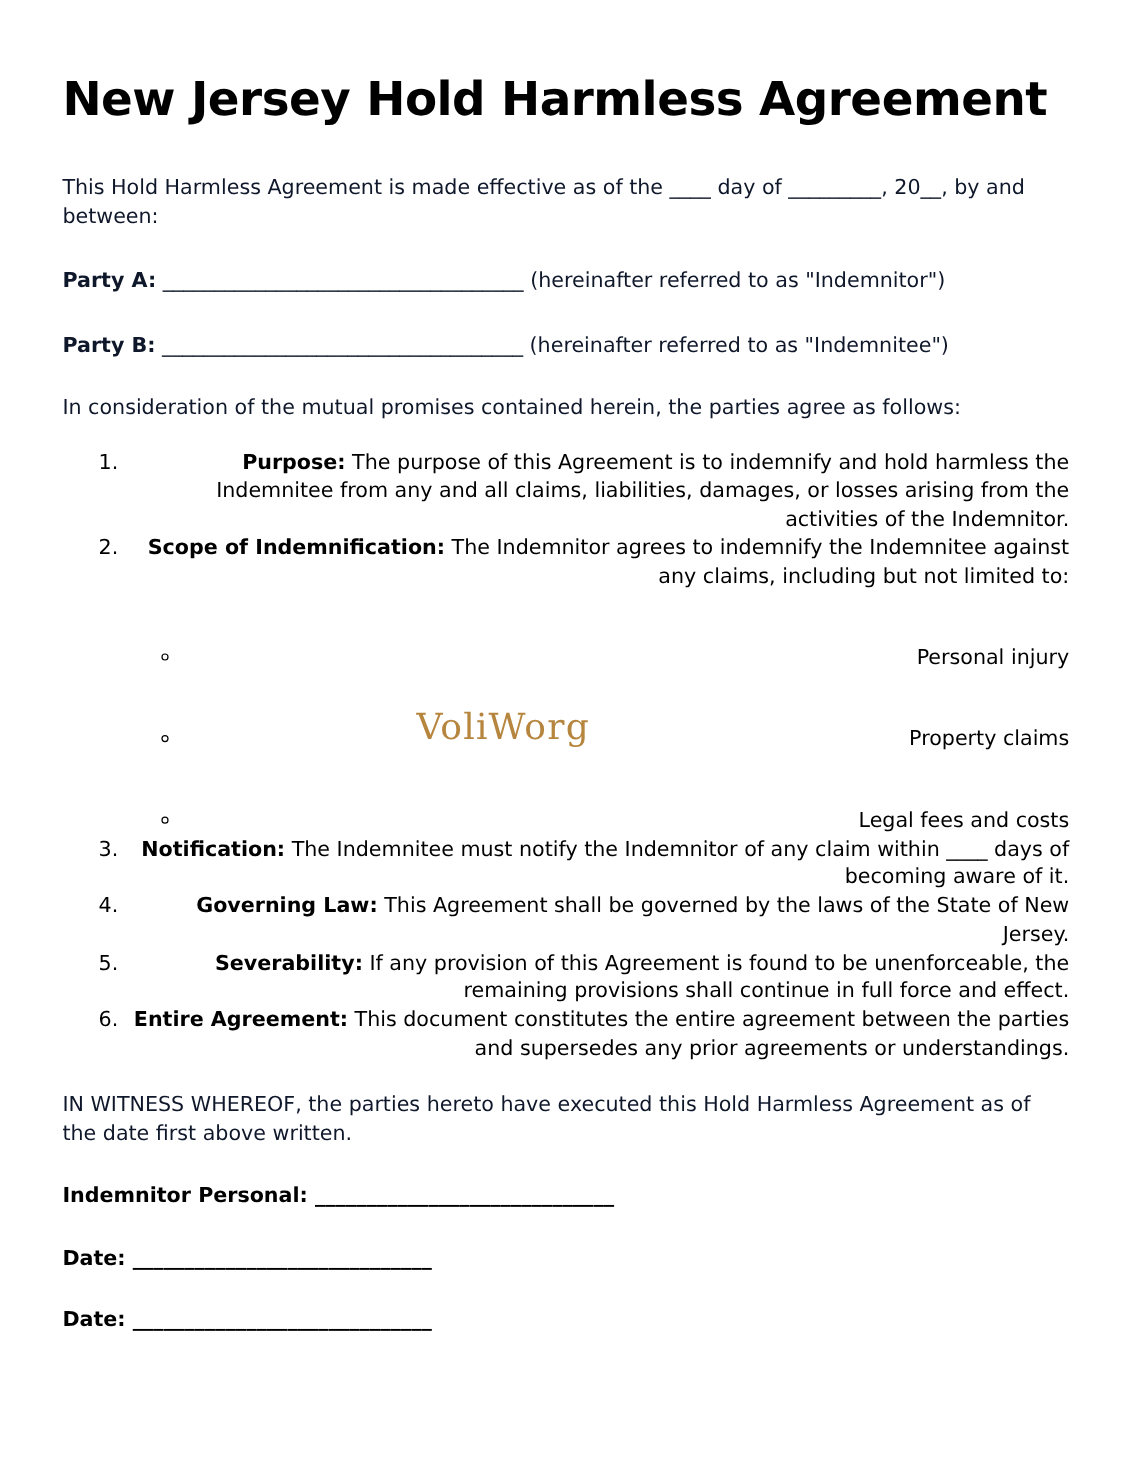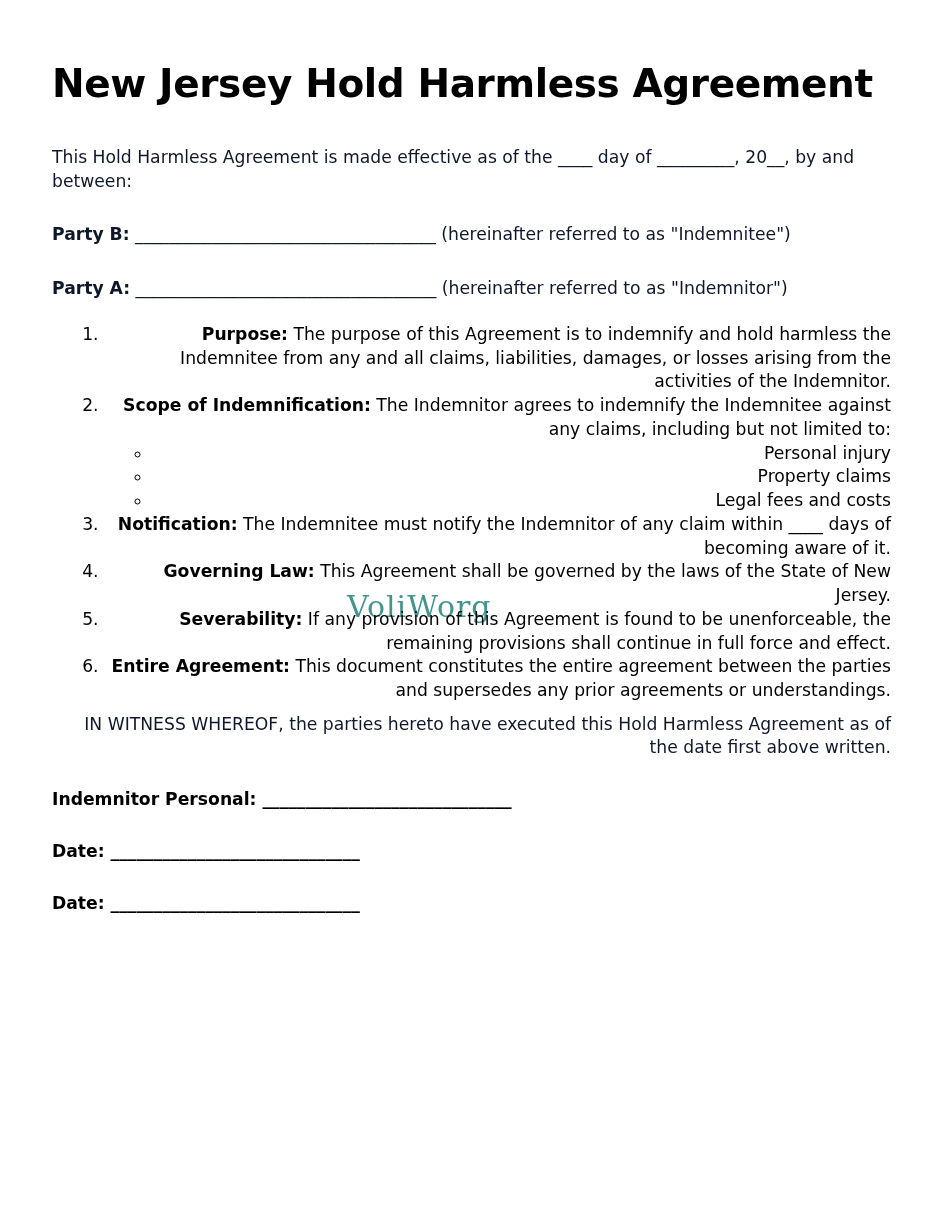--- a/index.html
+++ b/index.html
@@ -70,68 +70,69 @@
   ol.clauses > li .term {
     font-weight: bold;
   }
   ul.sublist {
     list-style-type: circle;
     margin: 0;
     padding-left: 42px;
   }
   ul.sublist > li {
     padding-left: 2px;
+    margin-top: 44px;
   }
   .witness-para {
-    margin-top: 10px;
+    margin-top: 24px;
     max-width: 840px;
-    text-align: right;
   }
   .sig-line {
     font-size: 17.2px;
     font-weight: bold;
     line-height: 1.38;
     margin-top: 28px;
   }
   .sig-line .rule {
     font-weight: bold;
     letter-spacing: 0px;
   }
   .watermark {
     position: absolute;
     left: 347px;
     top: 592px;
     font-family: "DejaVu Serif", "Liberation Serif", serif;
     font-size: 30px;
     line-height: 1;
-    color: #0f766e;
+    color: #a16207;
     opacity: 0.78;
     letter-spacing: 1px;
     white-space: nowrap;
     pointer-events: none;
     mix-blend-mode: multiply;
   }
 </style>
 </head>
 <body>
 
 <div class="page">
 
   <h1 class="doc-title">New Jersey Hold Harmless Agreement</h1>
 
   <p class="para intro-para">This Hold Harmless Agreement is made effective as of the ____ day of _________, 20__, by and between:</p>
 
   <p class="para party-line">
+    <span class="lbl">Party A:</span><span class="rule"> ___________________________________ </span><span>(hereinafter referred to as "Indemnitor")</span>
+  </p>
+
+  <p class="para party-line">
     <span class="lbl">Party B:</span><span class="rule"> ___________________________________ </span><span>(hereinafter referred to as "Indemnitee")</span>
   </p>
 
-  <p class="para party-line">
-    <span class="lbl">Party A:</span><span class="rule"> ___________________________________ </span><span>(hereinafter referred to as "Indemnitor")</span>
-  </p>
-
+  <p class="para consider-para">In consideration of the mutual promises contained herein, the parties agree as follows:</p>
 
   <ol class="clauses">
     <li>
       <span class="term">Purpose:</span><span> The purpose of this Agreement is to indemnify and hold harmless the Indemnitee from any and all claims, liabilities, damages, or losses arising from the activities of the Indemnitor.</span>
     </li>
     <li>
       <span class="term">Scope of Indemnification:</span><span> The Indemnitor agrees to indemnify the Indemnitee against any claims, including but not limited to:</span>
       <ul class="sublist">
         <li>Personal injury</li>
         <li>Property claims</li>

